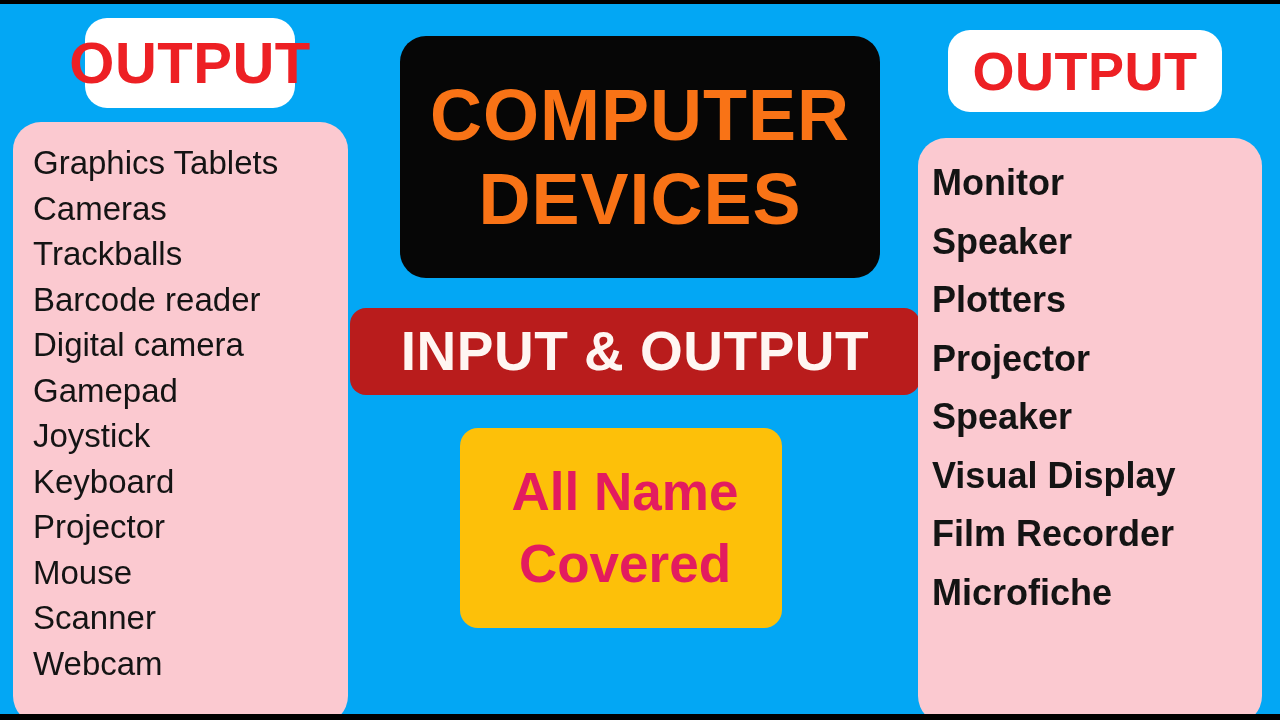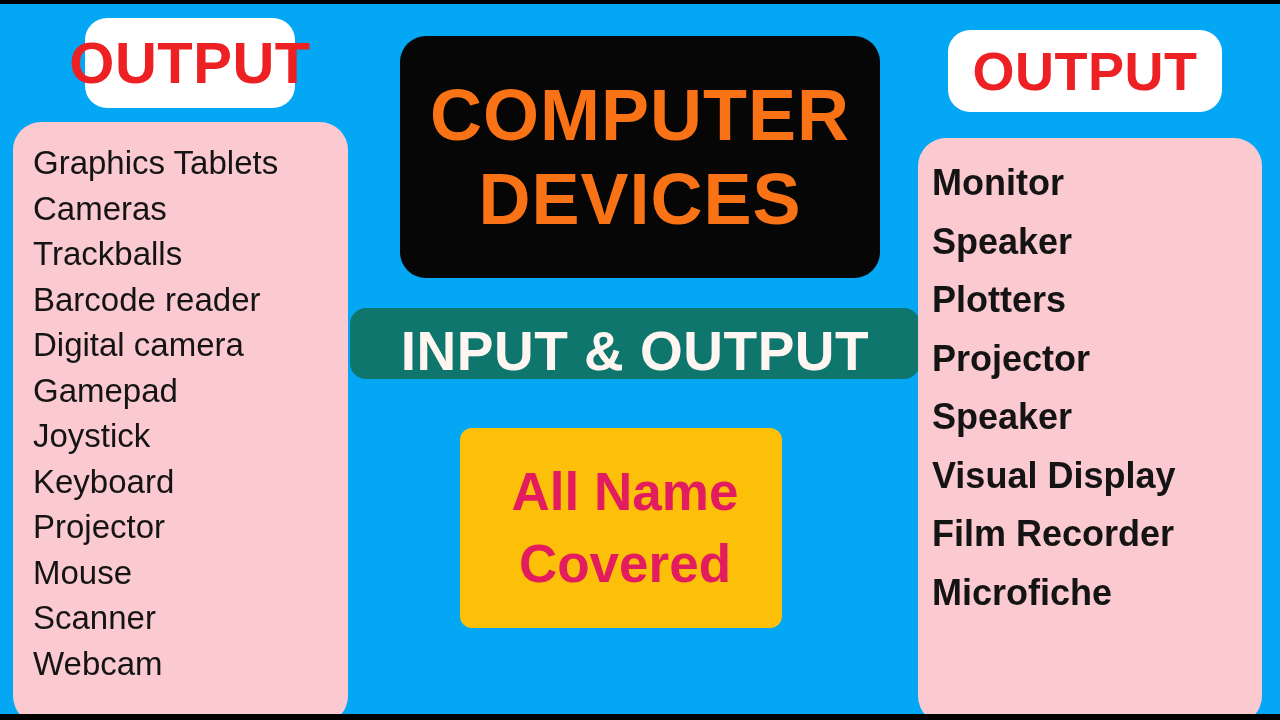--- a/index.html
+++ b/index.html
@@ -67,40 +67,40 @@
     font-weight:bold;
     font-size:72px;
     line-height:84px;
     letter-spacing:1px;
   }
 
   
   #io-banner {
     position:absolute;
     left:350px; top:304px;
-    width:570px; height:71px;
-    background:#0f766e;
+    width:570px; height:87px;
+    background:#b91c1c;
     border-radius:16px;
-    display:flex; align-items:flex-end; justify-content:center;
+    display:flex; align-items:center; justify-content:center;
   }
   #io-banner .label {
     color:#FFF6F2;
     font-weight:bold;
     font-size:55px;
     line-height:1;
     letter-spacing:0.5px;
   }
 
   
   #covered-card {
     position:absolute;
     left:460px; top:424px;
     width:322px; height:200px;
     background:#FDC009;
-    border-radius:12px;
+    border-radius:18px;
     display:flex; flex-direction:column;
     align-items:center; justify-content:center;padding-left:8px;
   }
   #covered-card .line {
     color:#E31C5F;
     font-weight:bold;
     font-size:53px;
     line-height:72px;
   }
 </style>

